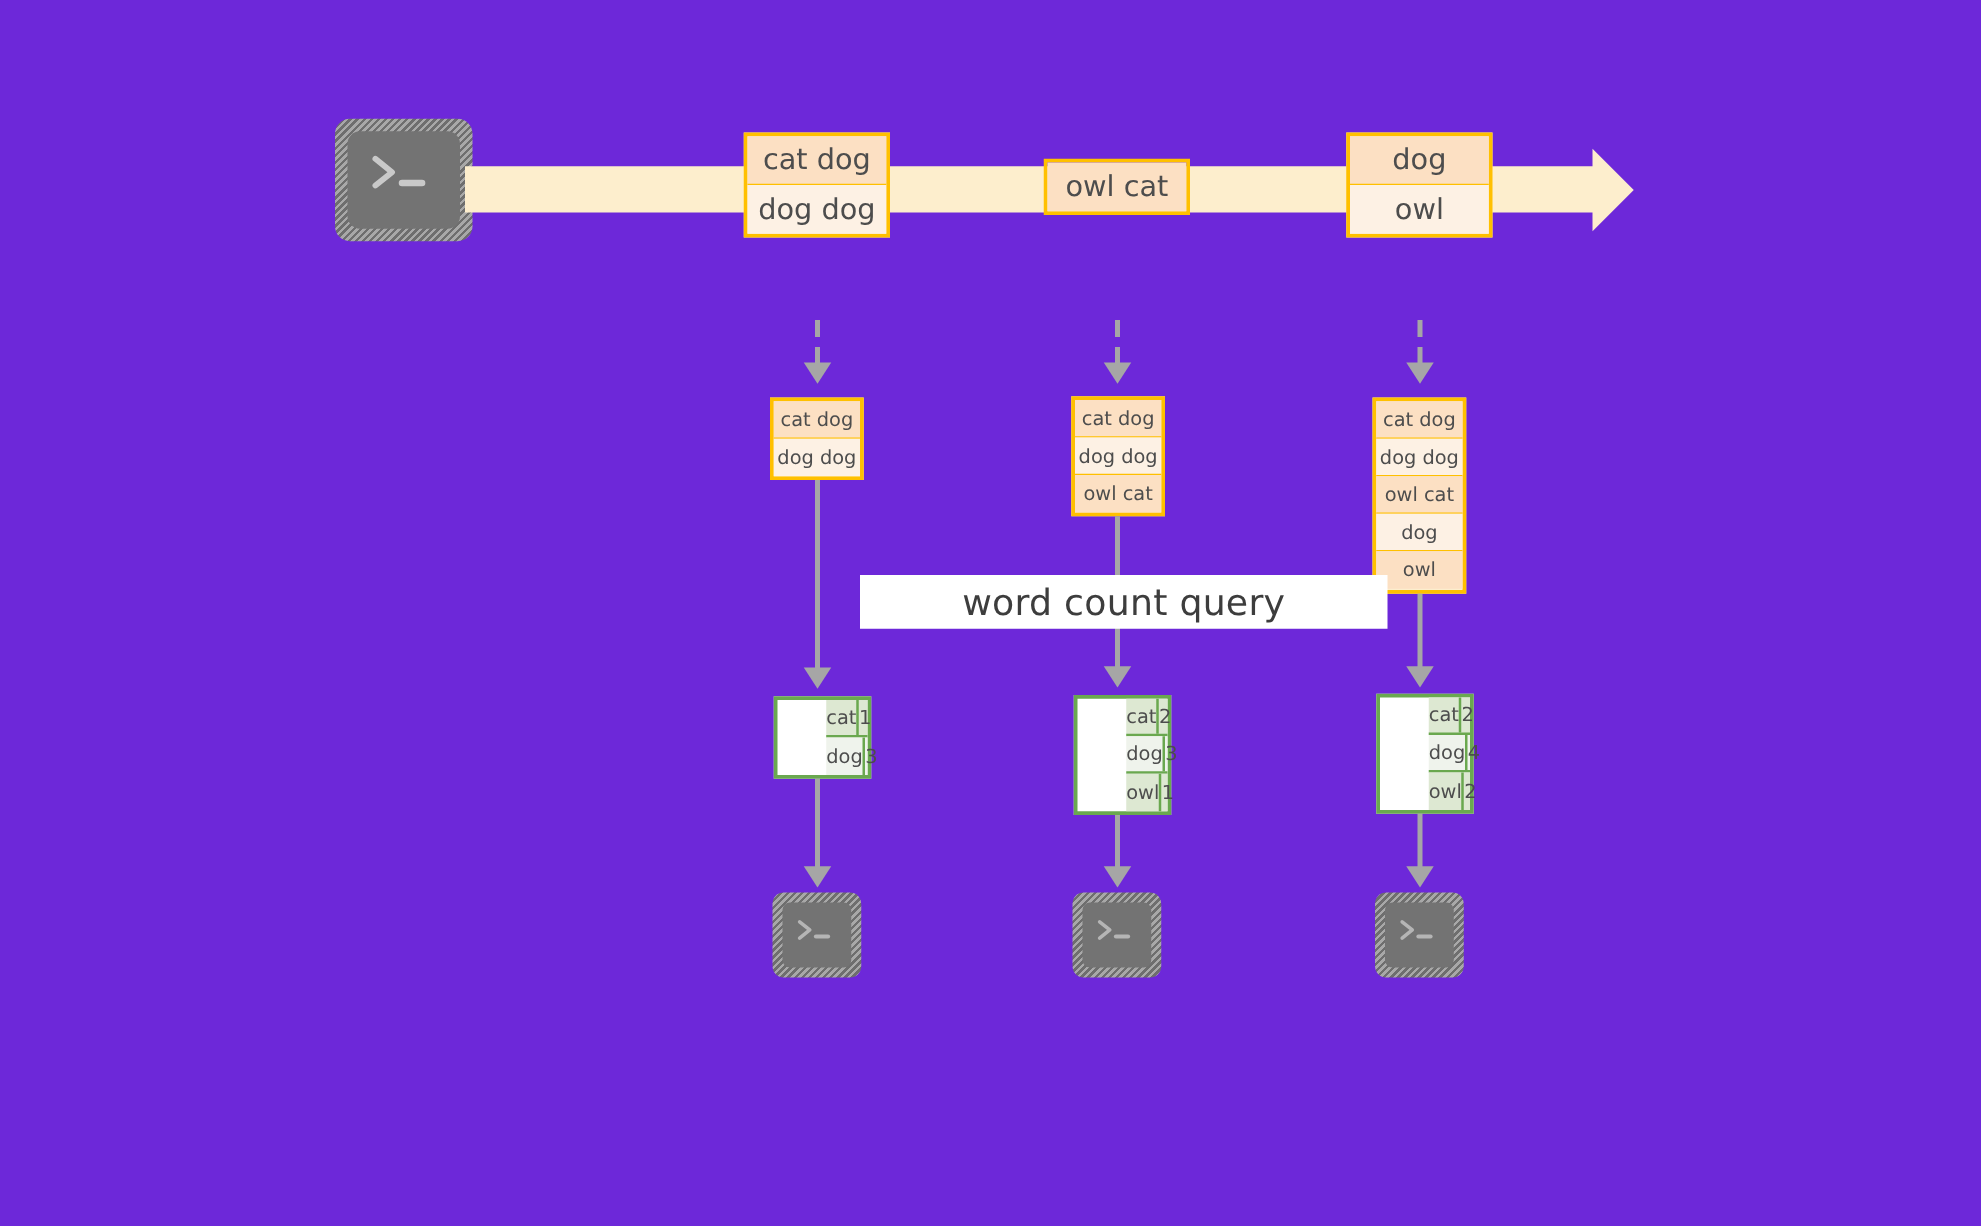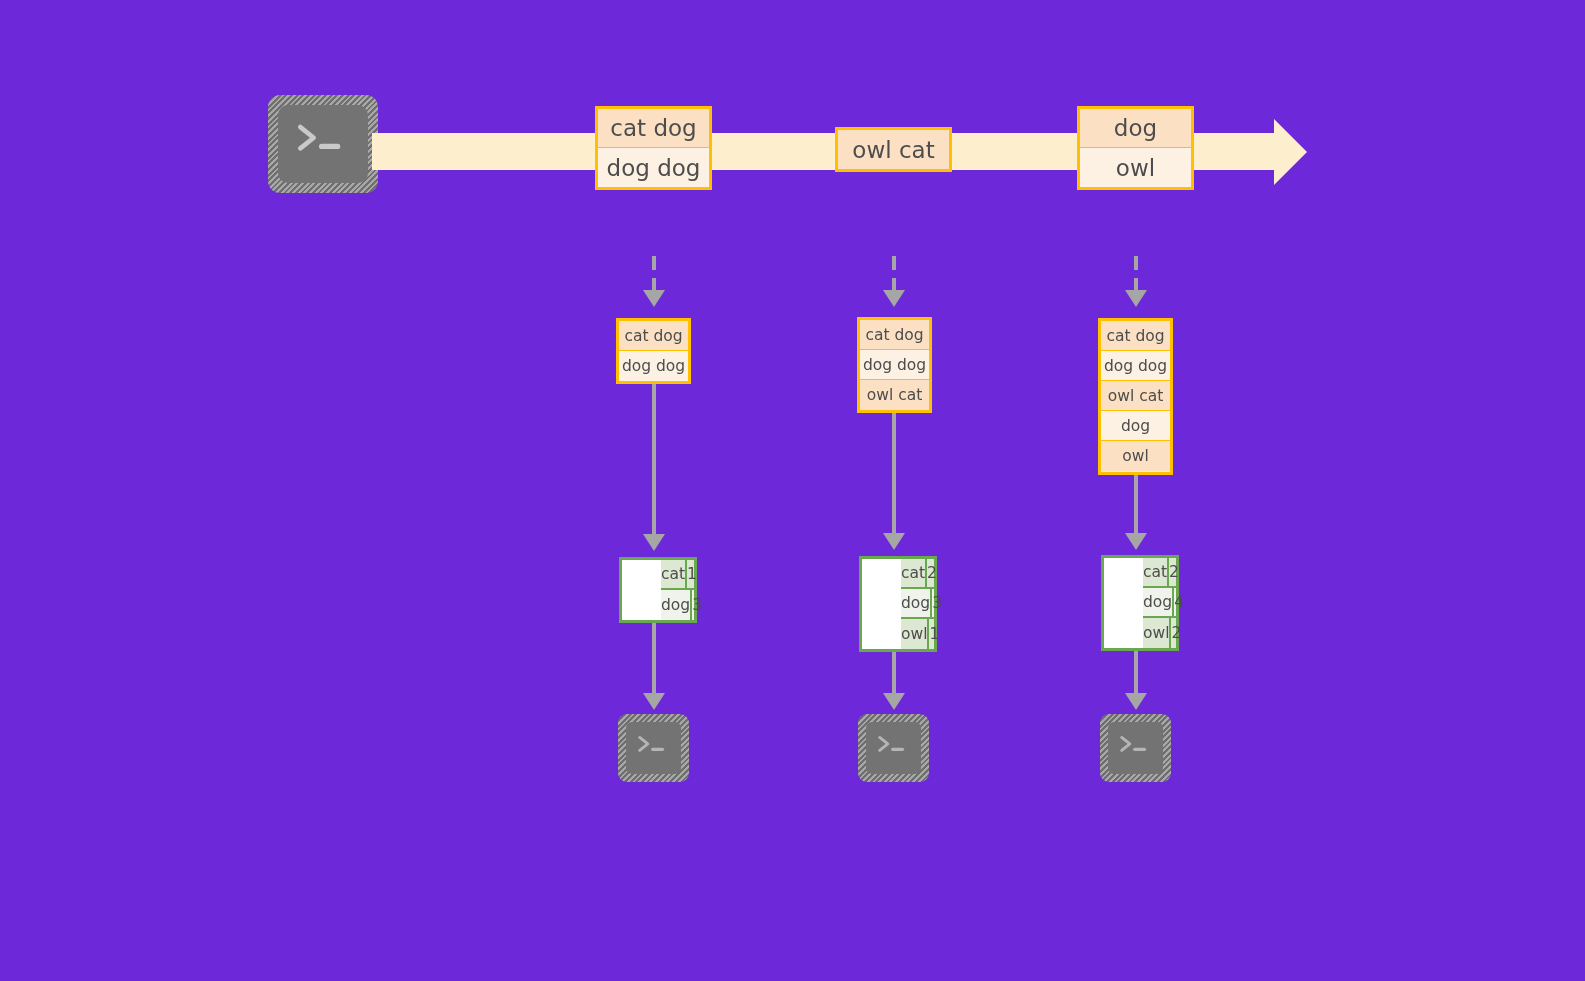--- a/index.html
+++ b/index.html
@@ -293,14 +293,17 @@
 
   <div class="terminal small" style="left:1100px; top:714px; width:71px; height:68px;">
     <div class="inner">
       <svg class="prompt" viewBox="0 0 100 60">
         <path d="M14 10 L34 26 L14 42" fill="none" stroke="#b5b5b5" stroke-width="7" stroke-linecap="round" stroke-linejoin="round"></path>
         <line x1="46" y1="39" x2="70" y2="39" stroke="#b5b5b5" stroke-width="8" stroke-linecap="round"></line>
       </svg>
     </div>
   </div>
 
+  <div class="banner" style="left:688px; top:460px; width:422px; height:43px;">
+    <span>word count query</span>
+  </div>
 
 </div>
 
 </body></html>

